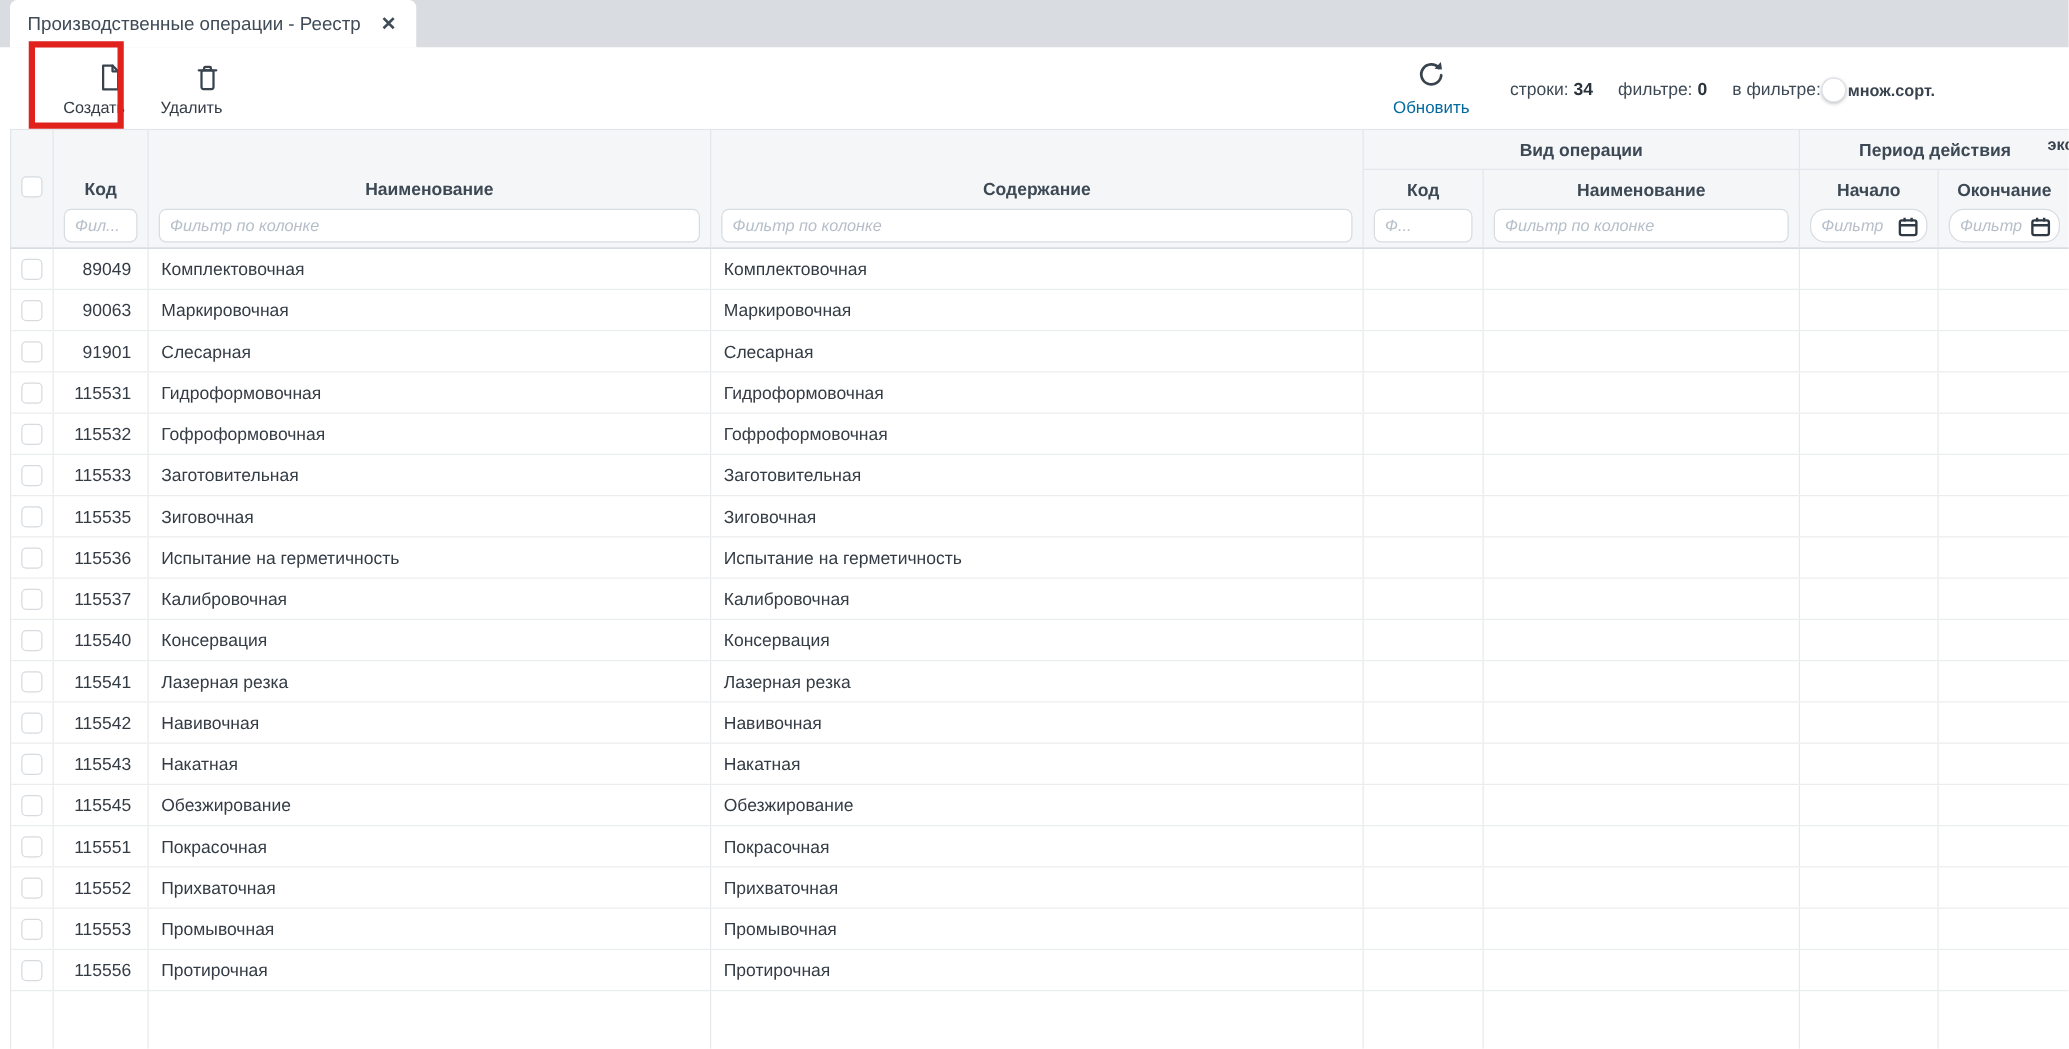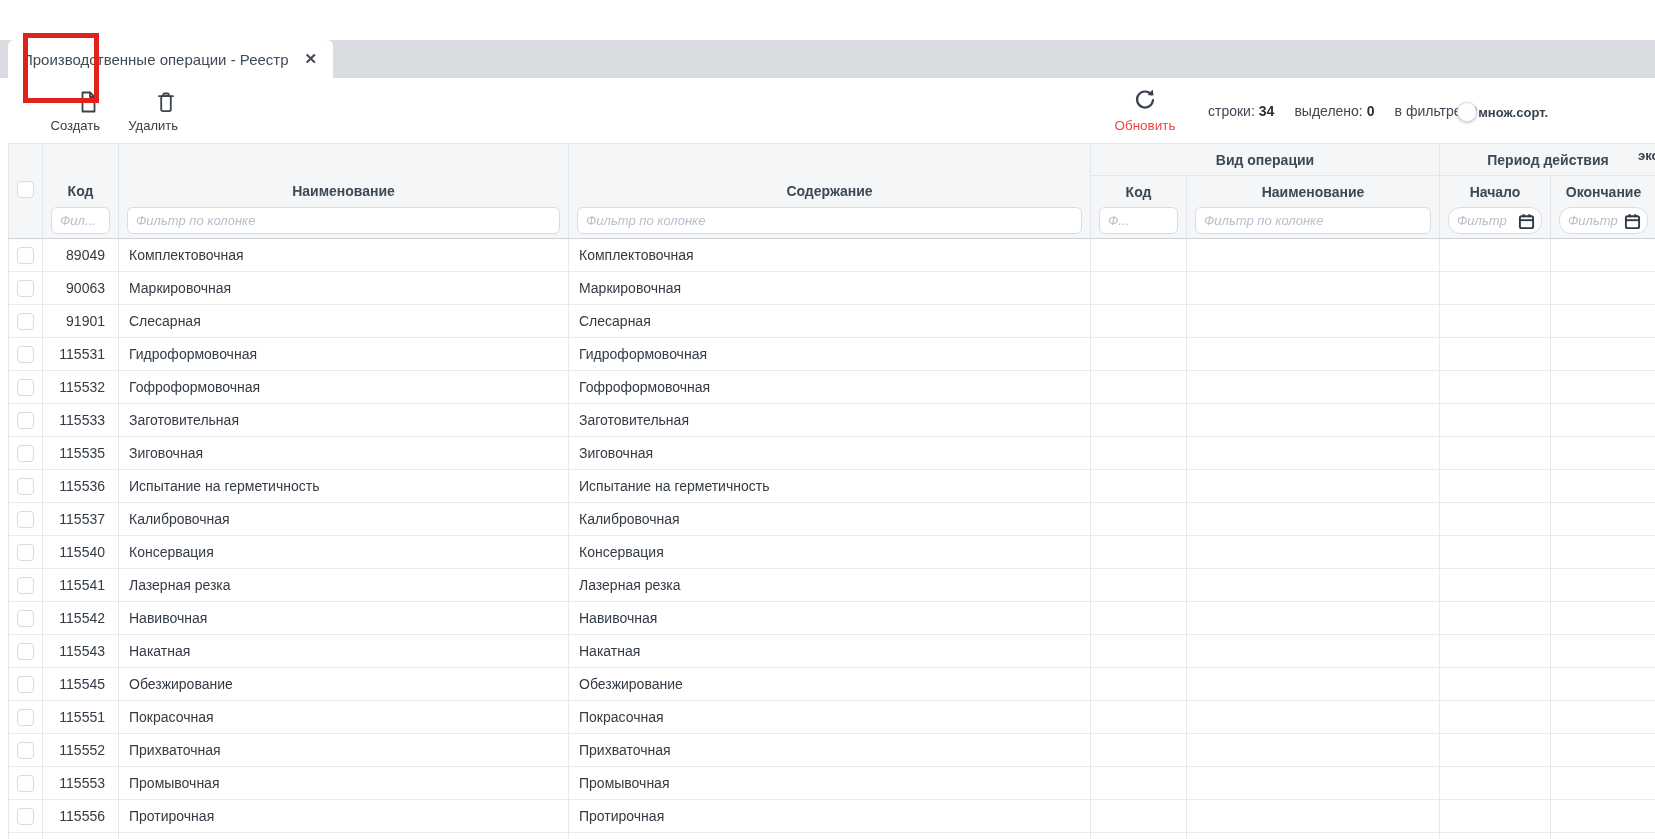--- a/index.html
+++ b/index.html
@@ -1,36 +1,36 @@
 <!DOCTYPE html>
 <html><head>
 <meta charset="utf-8">
 <style>
   * { box-sizing: border-box; margin: 0; padding: 0; }
   html,body { width:1655px; height:839px; overflow:hidden; background:#fff;
     font-family:"Liberation Sans", sans-serif; color:#39434e; }
 
   
-  .tabbar { height:38px; background:#d9dce0; display:flex; align-items:stretch;margin-top:40px; }
+  .tabbar { height:38px; background:#d9dce0; display:flex; align-items:stretch; }
   .tab { margin-left:8px; background:#fff; border-radius:6px 6px 0 0;
     display:flex; align-items:center; gap:16px; padding:0 16px 0 14px;
     font-size:15px; color:#3f4b57; }
   .tab-close { font-weight:700; font-size:15px; color:#3f4b57; }
 
   
   .toolbar { height:65px; background:#fff; position:relative; display:flex; align-items:stretch; }
   .tool-btn { width:78px; margin-top:2px; display:flex; flex-direction:column; align-items:flex-end;
     justify-content:center; gap:4px; font-size:13px; color:#333b45; cursor:pointer; }
   .tool-btn:first-child { margin-left:22px; }
   .tool-btn svg { display:block; }
 
   .right-cluster { position:absolute; left:0; top:0; width:100%; height:100%; }
   .refresh-btn { position:absolute; left:1105px; top:2px; width:80px; height:60px;
     display:flex; flex-direction:column; align-items:center; justify-content:center; gap:3px;
-    font-size:13.5px; color:#ef4444; cursor:pointer; }
+    font-size:13.5px; color:#0369a1; cursor:pointer; }
   .counters { position:absolute; left:1208px; top:0; height:65px; display:flex;
     align-items:center; gap:20px; font-size:14px; color:#3d4954; }
   .counter b { color:#2a333c; margin-left:4px; }
   .multisort { position:absolute; left:1458px; top:6px; width:90px; height:56px;
     display:flex; flex-direction:row; align-items:center; justify-content:flex-start; gap:6px; }
   .multisort-label { font-size:13px; font-weight:600; color:#39434e; }
   .toggle { width:36px; height:18px; border-radius:9px; background:#c7ced5; position:relative; cursor:pointer; }
   .toggle .knob { position:absolute; left:-1px; top:-1px; width:20px; height:20px; border-radius:50%;
     background:#fff; border:1px solid #dde1e6; box-shadow:0 1px 3px rgba(0,0,0,.25); }
   .clipped-text { position:absolute; left:1638px; top:70px; font-size:13px; font-weight:600;
@@ -116,21 +116,21 @@
         <svg width="24" height="24" viewBox="0 0 24 24">
           <path d="M18.2 6.4 A 8 8 0 1 0 20 12.2" fill="none" stroke="#39434e" stroke-width="2.2" stroke-linecap="round"></path>
           <path d="M14.6 6.9 L20.6 7.5 L19.7 1.6 Z" fill="#39434e"></path>
         </svg>
       </span>
       <span>Обновить</span>
     </div>
 
     <div class="counters">
       <span class="counter"><span>строки:</span><b>34</b></span>
-      <span class="counter"><span>выделено:</span><b>0</b></span>
+      <span class="counter"><span>фильтре:</span><b>0</b></span>
       <span class="counter"><span>в фильтре:</span><b>0</b></span>
     </div>
 
     <div class="multisort">
       <div class="toggle">
           <div class="knob"></div>
         </div>
       <span class="multisort-label">множ.сорт.</span>
     </div>
 

